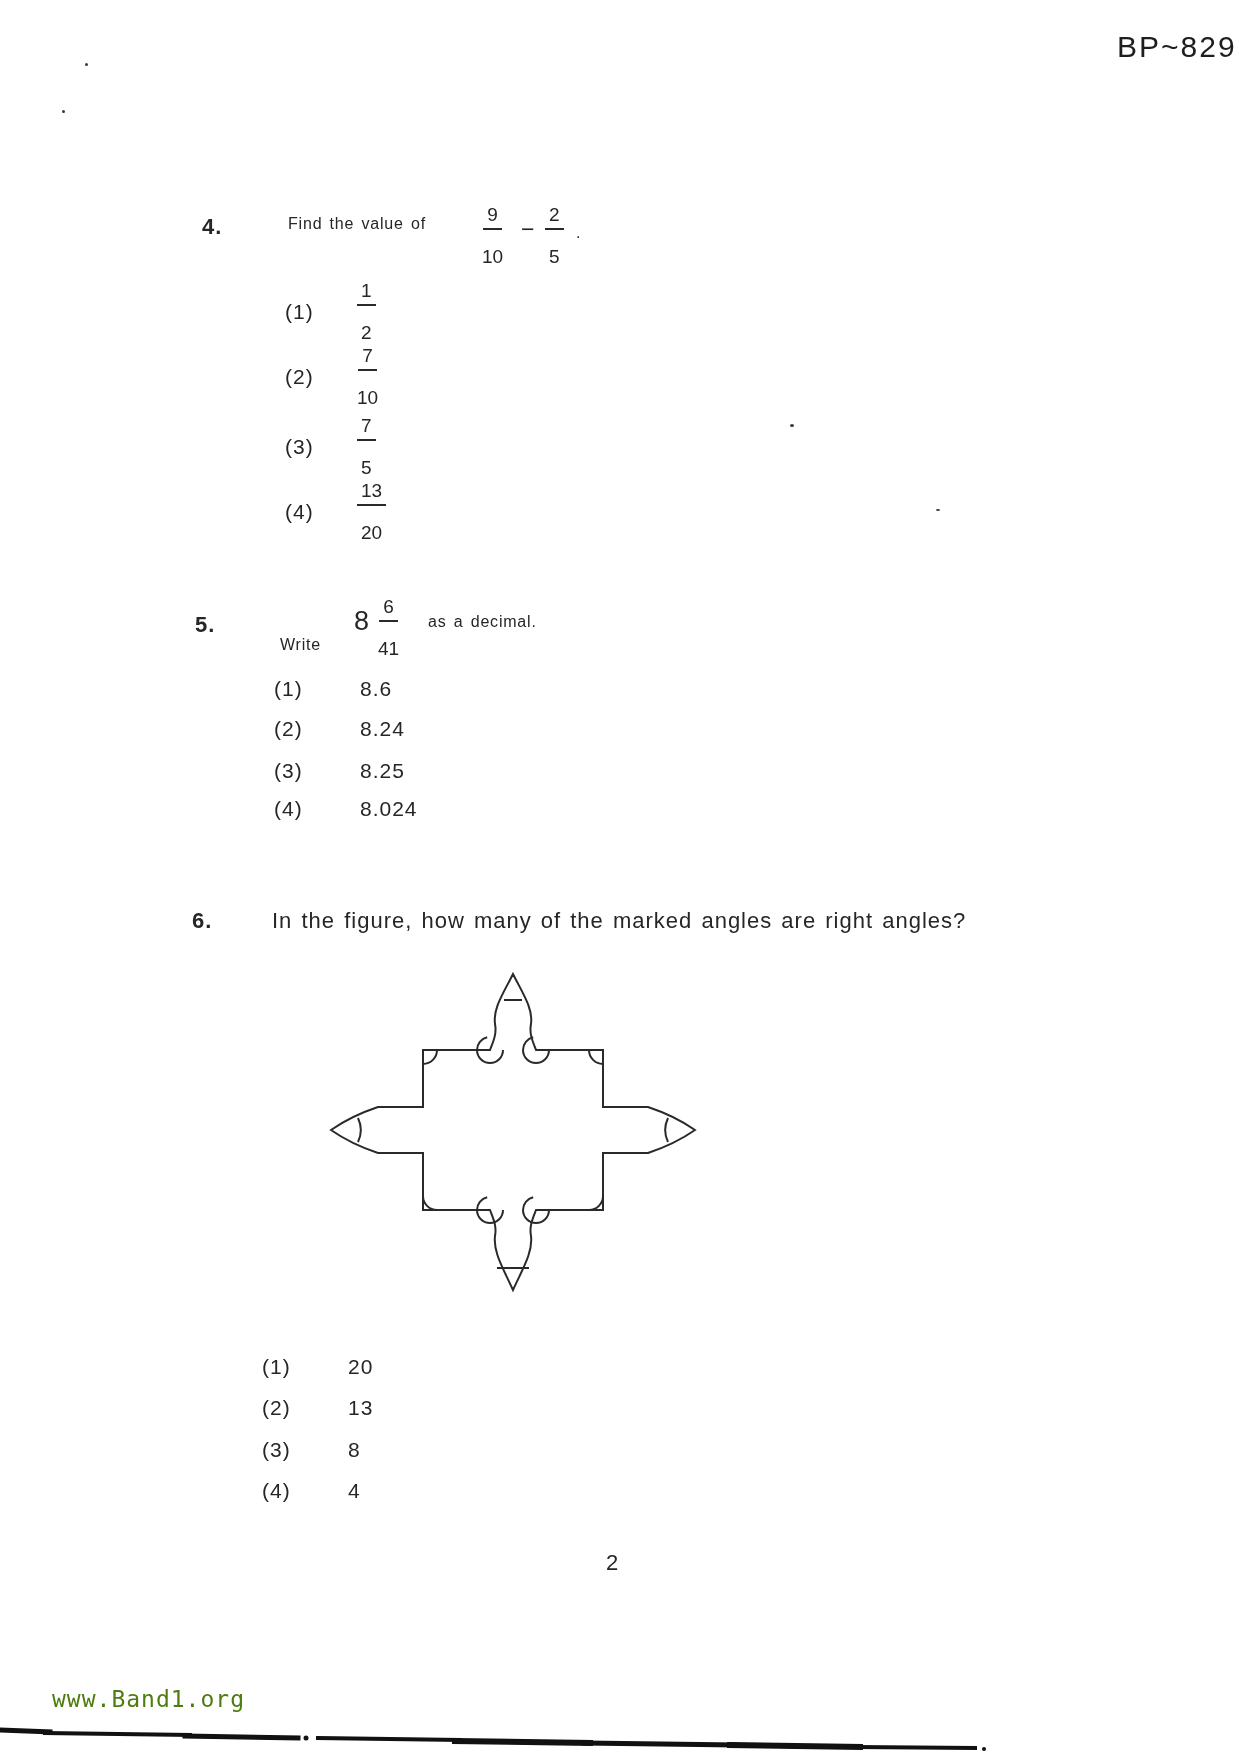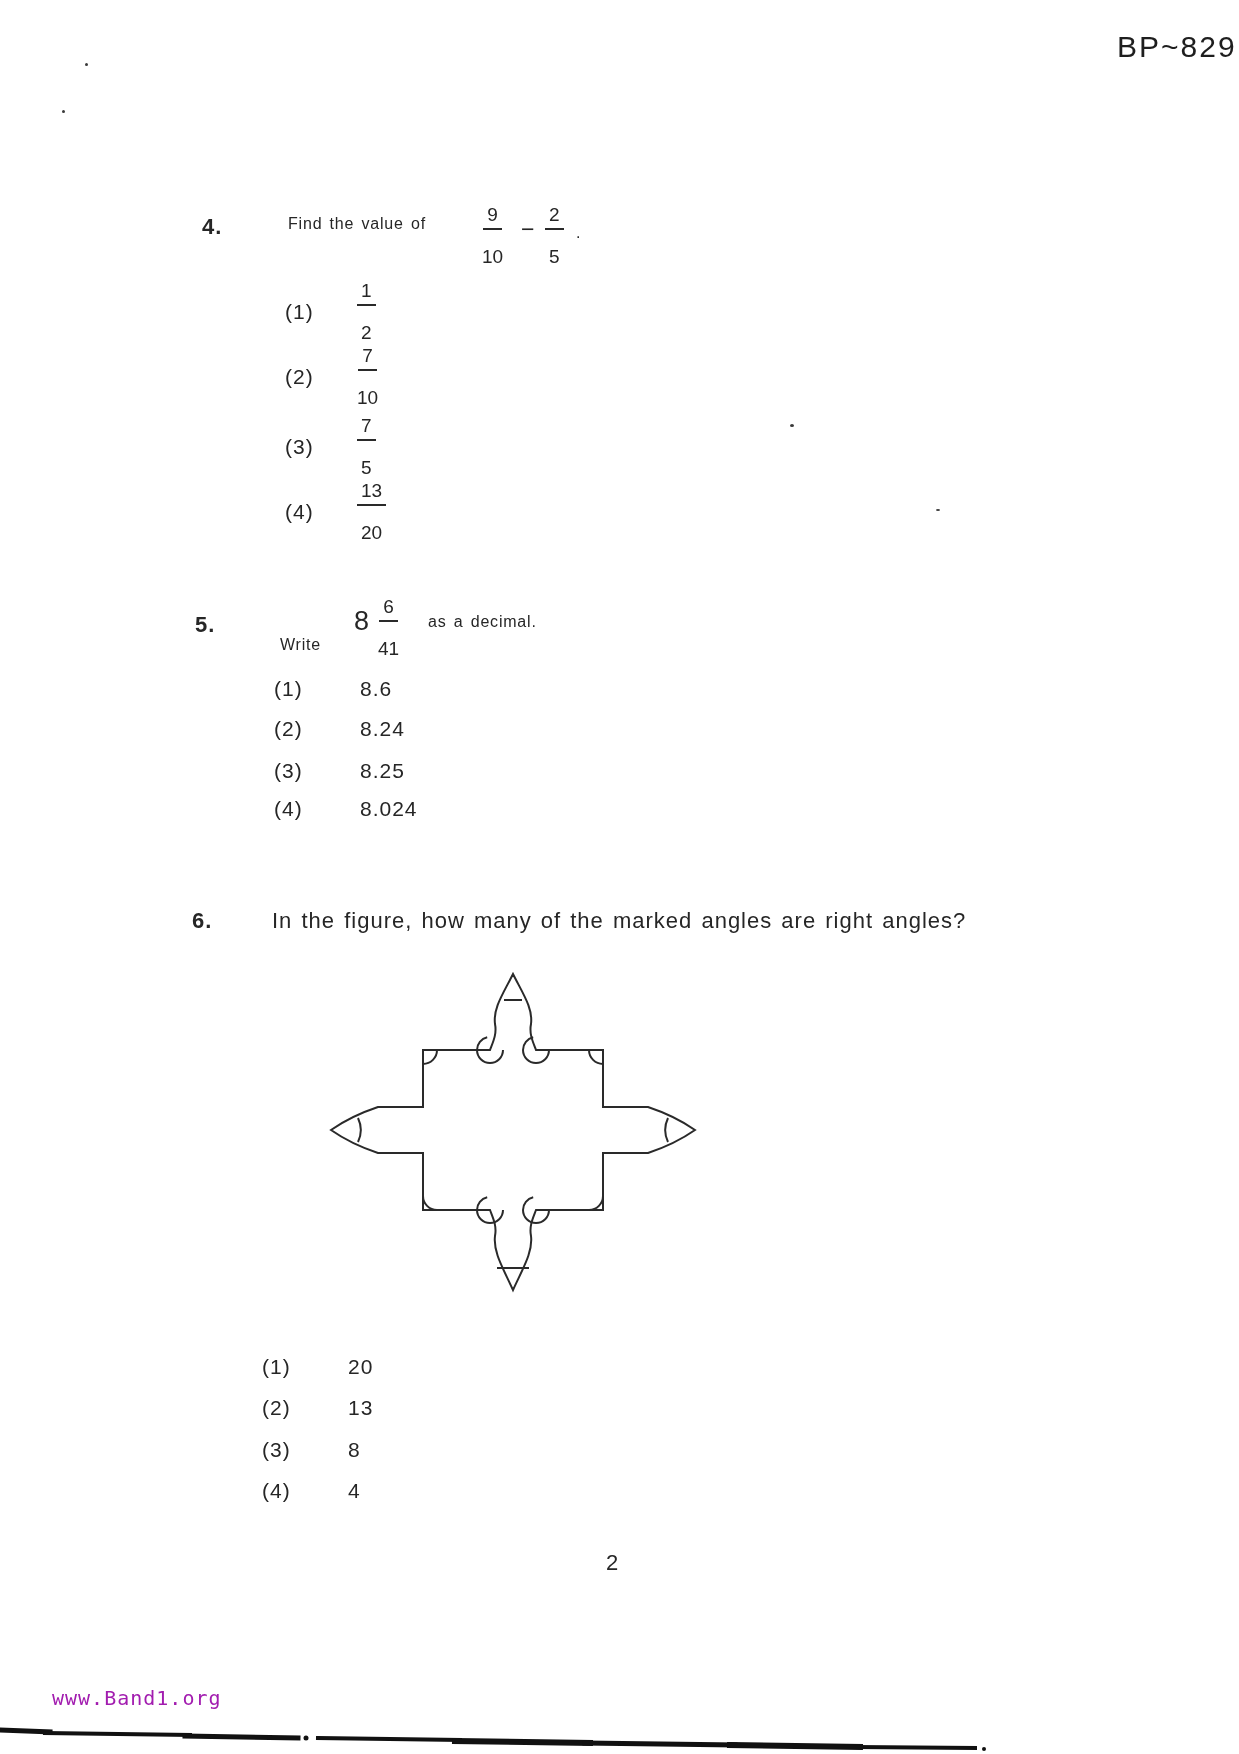--- a/index.html
+++ b/index.html
@@ -16,21 +16,21 @@
   .frac .fden{display:block;padding-top:16px;}
   .opt-frac-row{display:flex;align-items:center;height:60px;}
   .opt-text-row{display:flex;align-items:center;height:26px;}
   .opt-label{font-size:21px;letter-spacing:1px;width:50px;display:inline-block;}
   .opt-frac-row .frac{margin-left:22px;}
   .opt-value{font-size:21px;letter-spacing:1px;margin-left:36px;}
   .mixed-whole{font-size:27px;}
   .minus{font-size:23px;}
   .speck{background:#3a3a3a;border-radius:50%;}
   .footer-url{font-family:"DejaVu Sans Mono","Liberation Mono",monospace;
-              font-size:20px;letter-spacing:1px;color:#a21caf;}
+              font-size:23px;letter-spacing:1px;color:#4d7c0f;}
   .page-num{font-size:22px;}
   .header-code{font-size:30px;letter-spacing:2px;color:#1e1e1e;}
   svg .ink{stroke:#2a2a2a;fill:none;stroke-width:2;}
 </style>
 </head>
 <body>
 
 <div class="abs header-code" style="left:1117px;top:30px;">BP~829</div>
 
 <div class="abs speck" style="left:85px;top:63px;width:3px;height:3px;"></div>

